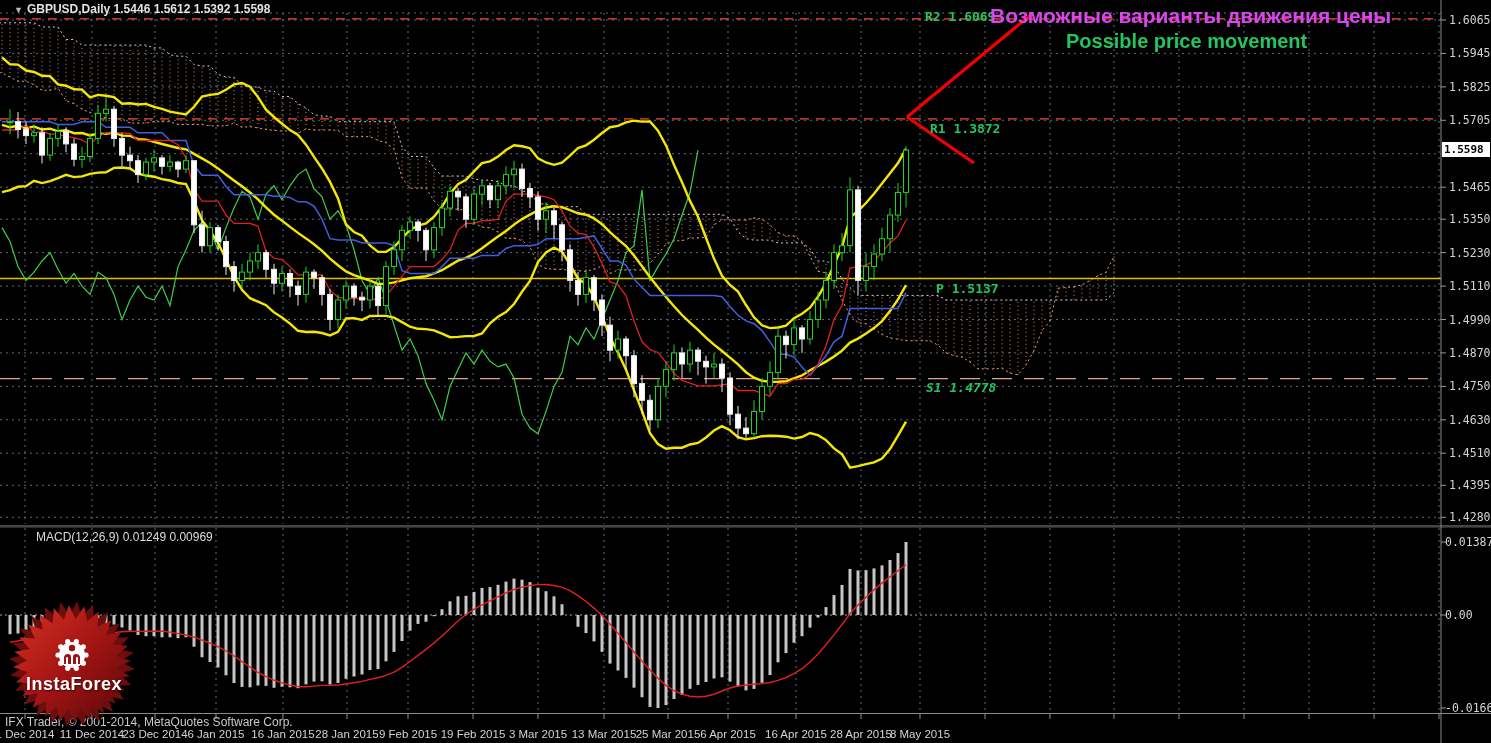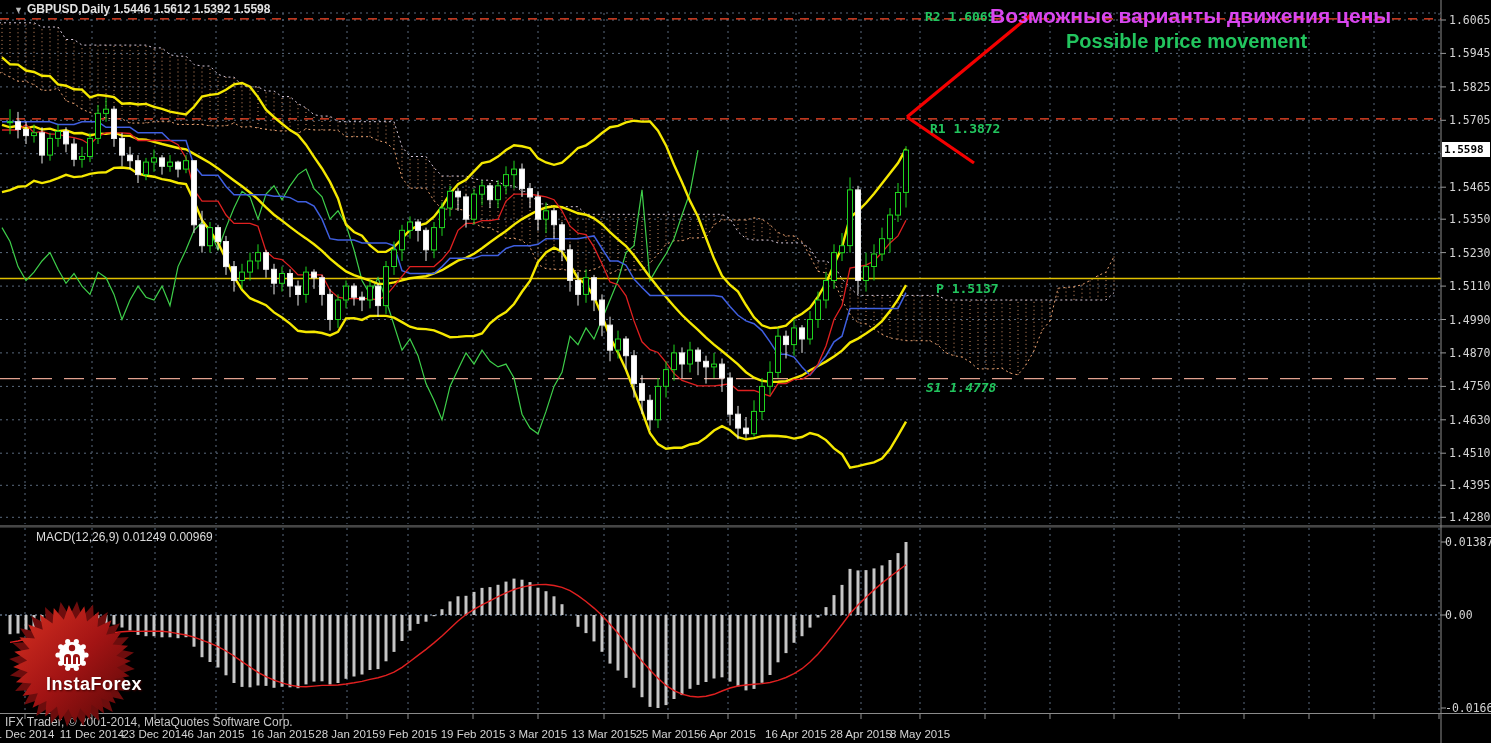--- a/index.html
+++ b/index.html
@@ -11,21 +11,21 @@
   #header .marker{color:#b8b8b8;font-size:9px;margin-right:4px;}
   #macd-label{left:8px;top:530px;color:#dcdcdc;font:12px "Liberation Sans",sans-serif;margin-left:28px;}
   #copyright{left:5px;top:715px;color:#c8c8c8;font:12px "Liberation Sans",sans-serif;z-index:3;}
   .lvl{color:#22c55e;font:bold 13px "DejaVu Sans Mono",monospace;z-index:2;}
   #anno-ru{left:990px;top:4px;font:bold 21px "Liberation Sans",sans-serif;z-index:4;}
   #anno-en{left:1066px;top:30px;font:bold 20px "Liberation Sans",sans-serif;z-index:4;}
   #price-box{left:1442px;top:142px;width:46px;height:15px;background:#fff;color:#000;
              font:bold 11px "DejaVu Sans Mono",monospace;padding-left:2px;line-height:15px;z-index:5;}
   #logo{left:8px;top:601px;z-index:6;}
   #logo-text{left:26px;top:674px;color:#fff;font:bold 18px "Liberation Sans",sans-serif;
-             letter-spacing:0.5px;text-shadow:1px 1px 2px #400;z-index:7;margin-left:20px;}
+             letter-spacing:0.5px;text-shadow:1px 1px 2px #400;z-index:7;}
 </style>
 </head>
 <body>
 
 <svg id="chart-svg" width="1491" height="743">
   <defs>
     <clipPath id="cpMain">
         <rect x="0" y="13" width="1441" height="511"></rect>
       </clipPath>
     <clipPath id="cpMacd">

